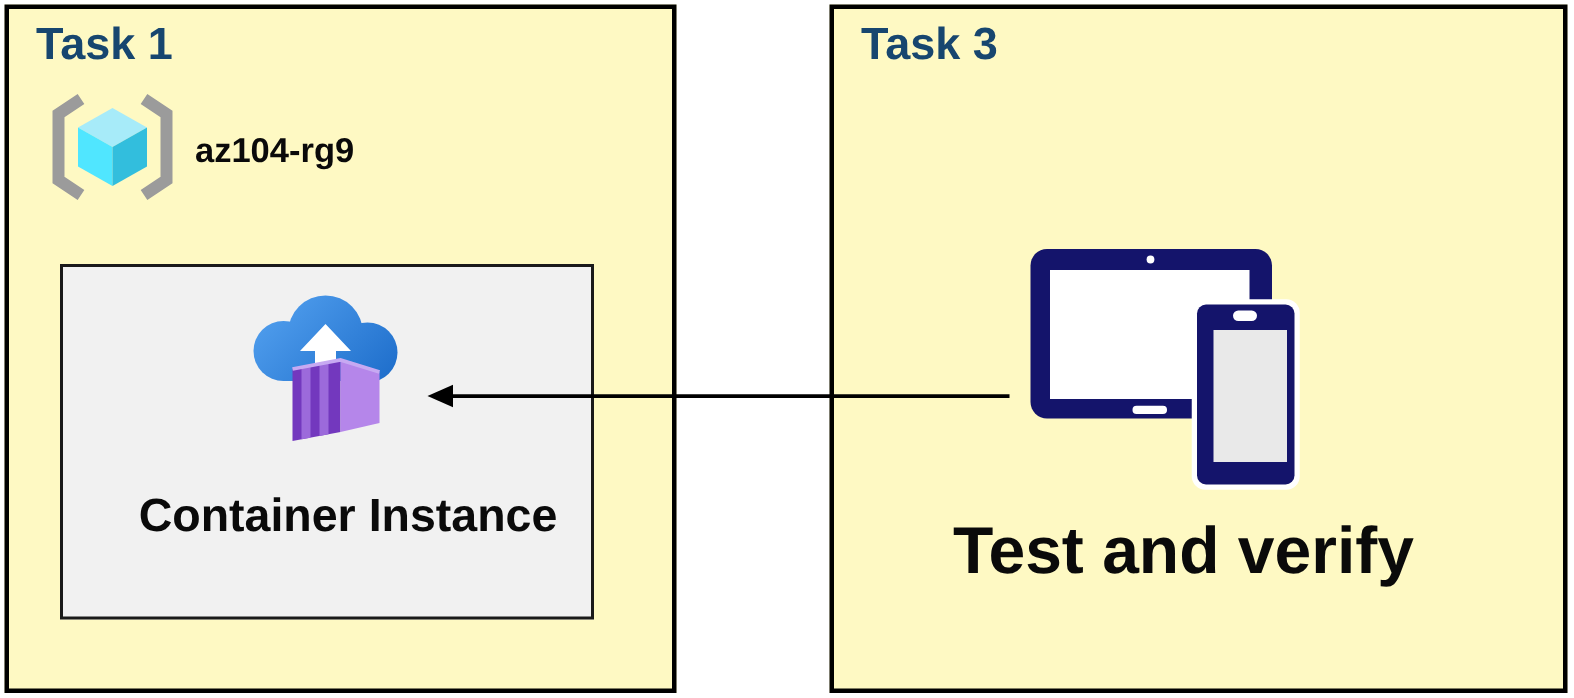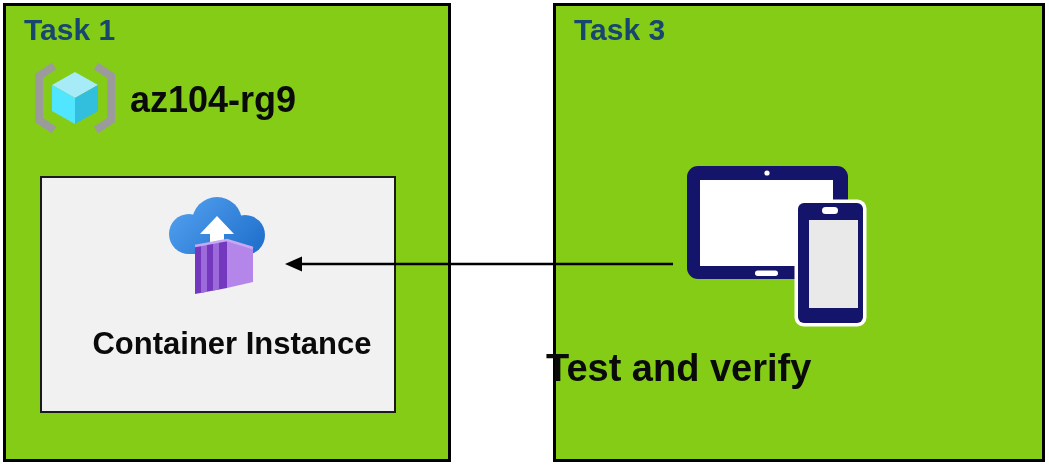--- a/index.html
+++ b/index.html
@@ -9,41 +9,41 @@
     height: 465px;
     background: #ffffff;
     font-family: "Liberation Sans", sans-serif;
     overflow: hidden;
   }
   .task-box {
     position: absolute;
     top: 3px;
     height: 459px;
     border: 3px solid #000000;
-    background: #84cc16;
+    background: #fef9c3;
     box-sizing: border-box;
   }
   .task1 { left: 3px;   width: 448px; }
   .task2 { left: 553px; width: 492px; }
   .task-title {
     position: absolute;
     left: 18px;
     top: 5px;
     font-size: 30px;
     font-weight: bold;
     line-height: 38px;
     color: var(--task_title, #17466F);
     white-space: nowrap;
   }
   .rg-icon { position: absolute; left: 24px; top: 56px; }
   .rg-name {
     position: absolute;
     left: 124px;
     top: 74px;
-    font-size: 36px;
+    font-size: 23px;
     font-weight: bold;
     line-height: 40px;
     color: #0a0a0a;
     white-space: nowrap;
   }
   .ci-box {
     position: absolute;
     left: 34px;
     top: 170px;
     width: 356px;
@@ -63,22 +63,23 @@
     line-height: 38px;
     color: #0a0a0a;
     white-space: nowrap;
     padding-left: 28px;
   }
   .devices-icon { position: absolute; left: 124px; top: 154px; }
   .task2-caption {
     position: absolute;
     left: 0; right: 0;
     top: 342px;
+    text-align: center;
     transform: translateX(-10px);
-    font-size: 38px;
+    font-size: 44px;
     font-weight: bold;
     line-height: 40px;
     color: #0a0a0a;
     white-space: nowrap;
   }
   .connector { position: absolute; left: 281px; top: 251px; }
 
   
   .bracket      { stroke: var(--bracket_gray, #9B9B9B); stroke-width: 8; fill: none; }
   .cube-top     { fill: var(--cube_top, #A7EBF9); }

